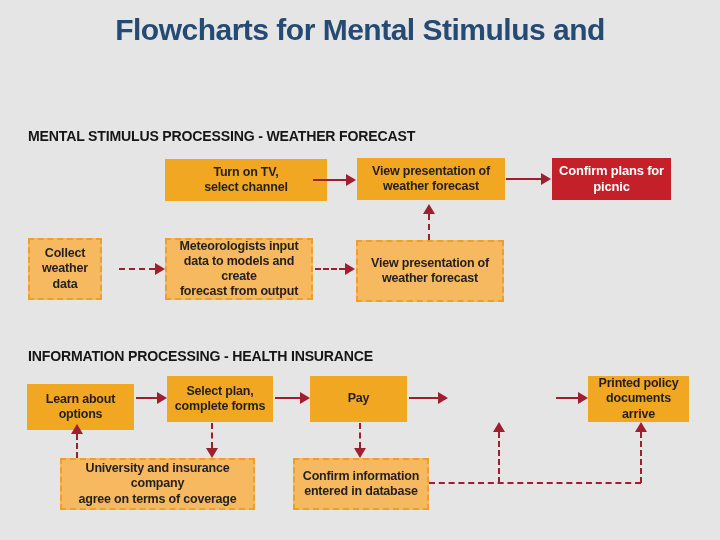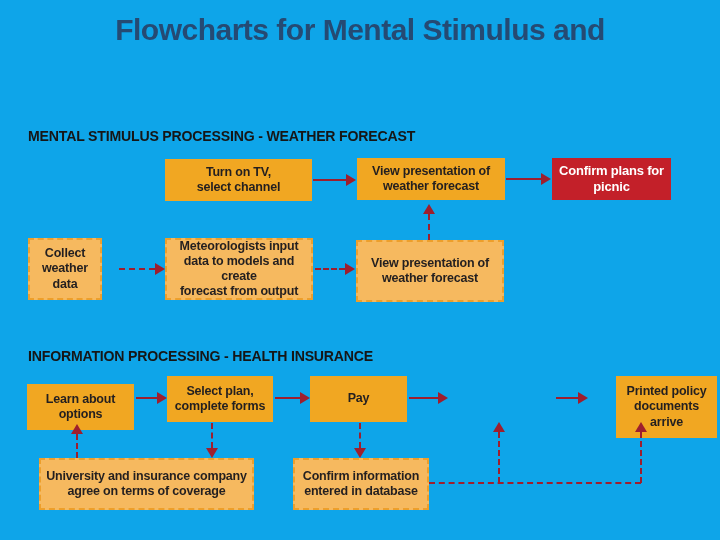--- a/index.html
+++ b/index.html
@@ -1,17 +1,17 @@
 <!DOCTYPE html>
 <html><head>
 <meta charset="utf-8">
 <style>
   html,body{margin:0;padding:0;background:#fff;}
   .slide{
-    position:relative;width:720px;height:540px;background:#0ea5e9;overflow:hidden;
+    position:relative;width:720px;height:540px;background:#e5e5e5;overflow:hidden;
     font-family:"Liberation Sans",sans-serif;
   }
   .title{
     position:absolute;left:0;right:0;top:10px;text-align:center;
     color:#254a73;font-weight:bold;font-size:30px;line-height:1.3;letter-spacing:-0.5px;
   }
   .section-header{
     position:absolute;left:28px;color:#161616;font-weight:bold;font-size:15px;
     letter-spacing:-0.2px;transform:scaleX(0.94);transform-origin:left center;white-space:nowrap;
   }
@@ -44,21 +44,21 @@
 <body>
 
 <div class="slide">
 
   <div class="title">
     <div>Flowcharts for Mental Stimulus and</div>
   </div>
 
   <div class="section-header" style="top:127px;">MENTAL STIMULUS PROCESSING - WEATHER FORECAST</div>
 
-  <div class="node solid" style="left:165px;top:159px;width:147px;height:42px;">Turn on TV,
+  <div class="node solid" style="left:165px;top:159px;width:162px;height:42px;">Turn on TV,
 select channel</div>
   <div class="node solid" style="left:357px;top:158px;width:148px;height:42px;">View presentation of
 weather forecast</div>
   <div class="node redbox" style="left:552px;top:158px;width:119px;height:42px;font-size:13px;">Confirm plans for picnic</div>
 
   <div class="node dashedbox" style="left:28px;top:238px;width:74px;height:62px;">Collect
 weather
 data</div>
   <div class="node dashedbox" style="left:165px;top:238px;width:148px;height:62px;">Meteorologists input
 data to models and create
@@ -72,24 +72,24 @@
   <div class="harrow dashed head-right" style="left:315px;top:268px;width:30px;"></div>
   <div class="varrow up" style="left:428px;top:214px;height:26px;"></div>
 
   <div class="section-header" style="top:347px;">INFORMATION PROCESSING - HEALTH INSURANCE</div>
 
   <div class="node solid" style="left:27px;top:384px;width:107px;height:46px;">Learn about
 options</div>
   <div class="node solid" style="left:167px;top:376px;width:106px;height:46px;">Select plan,
 complete forms</div>
   <div class="node solid" style="left:310px;top:376px;width:97px;height:46px;">Pay</div>
-  <div class="node solid" style="left:588px;top:376px;width:101px;height:62px;margin-left:28px;">Printed policy
+  <div class="node solid" style="left:588px;top:376px;width:101px;height:46px;">Printed policy
 documents arrive</div>
 
-  <div class="node dashedbox" style="left:39px;top:458px;width:215px;height:52px;">University and insurance company
+  <div class="node dashedbox" style="left:60px;top:458px;width:195px;height:52px;">University and insurance company
 agree on terms of coverage</div>
   <div class="node dashedbox" style="left:293px;top:458px;width:136px;height:52px;">Confirm information
 entered in database</div>
 
   <div class="harrow head-right" style="left:136px;top:397px;width:21px;"></div>
   <div class="harrow head-right" style="left:275px;top:397px;width:25px;"></div>
   <div class="harrow head-right" style="left:409px;top:397px;width:29px;"></div>
   <div class="harrow head-right" style="left:556px;top:397px;width:22px;"></div>
 
   <div class="varrow up" style="left:76px;top:434px;height:24px;"></div>

